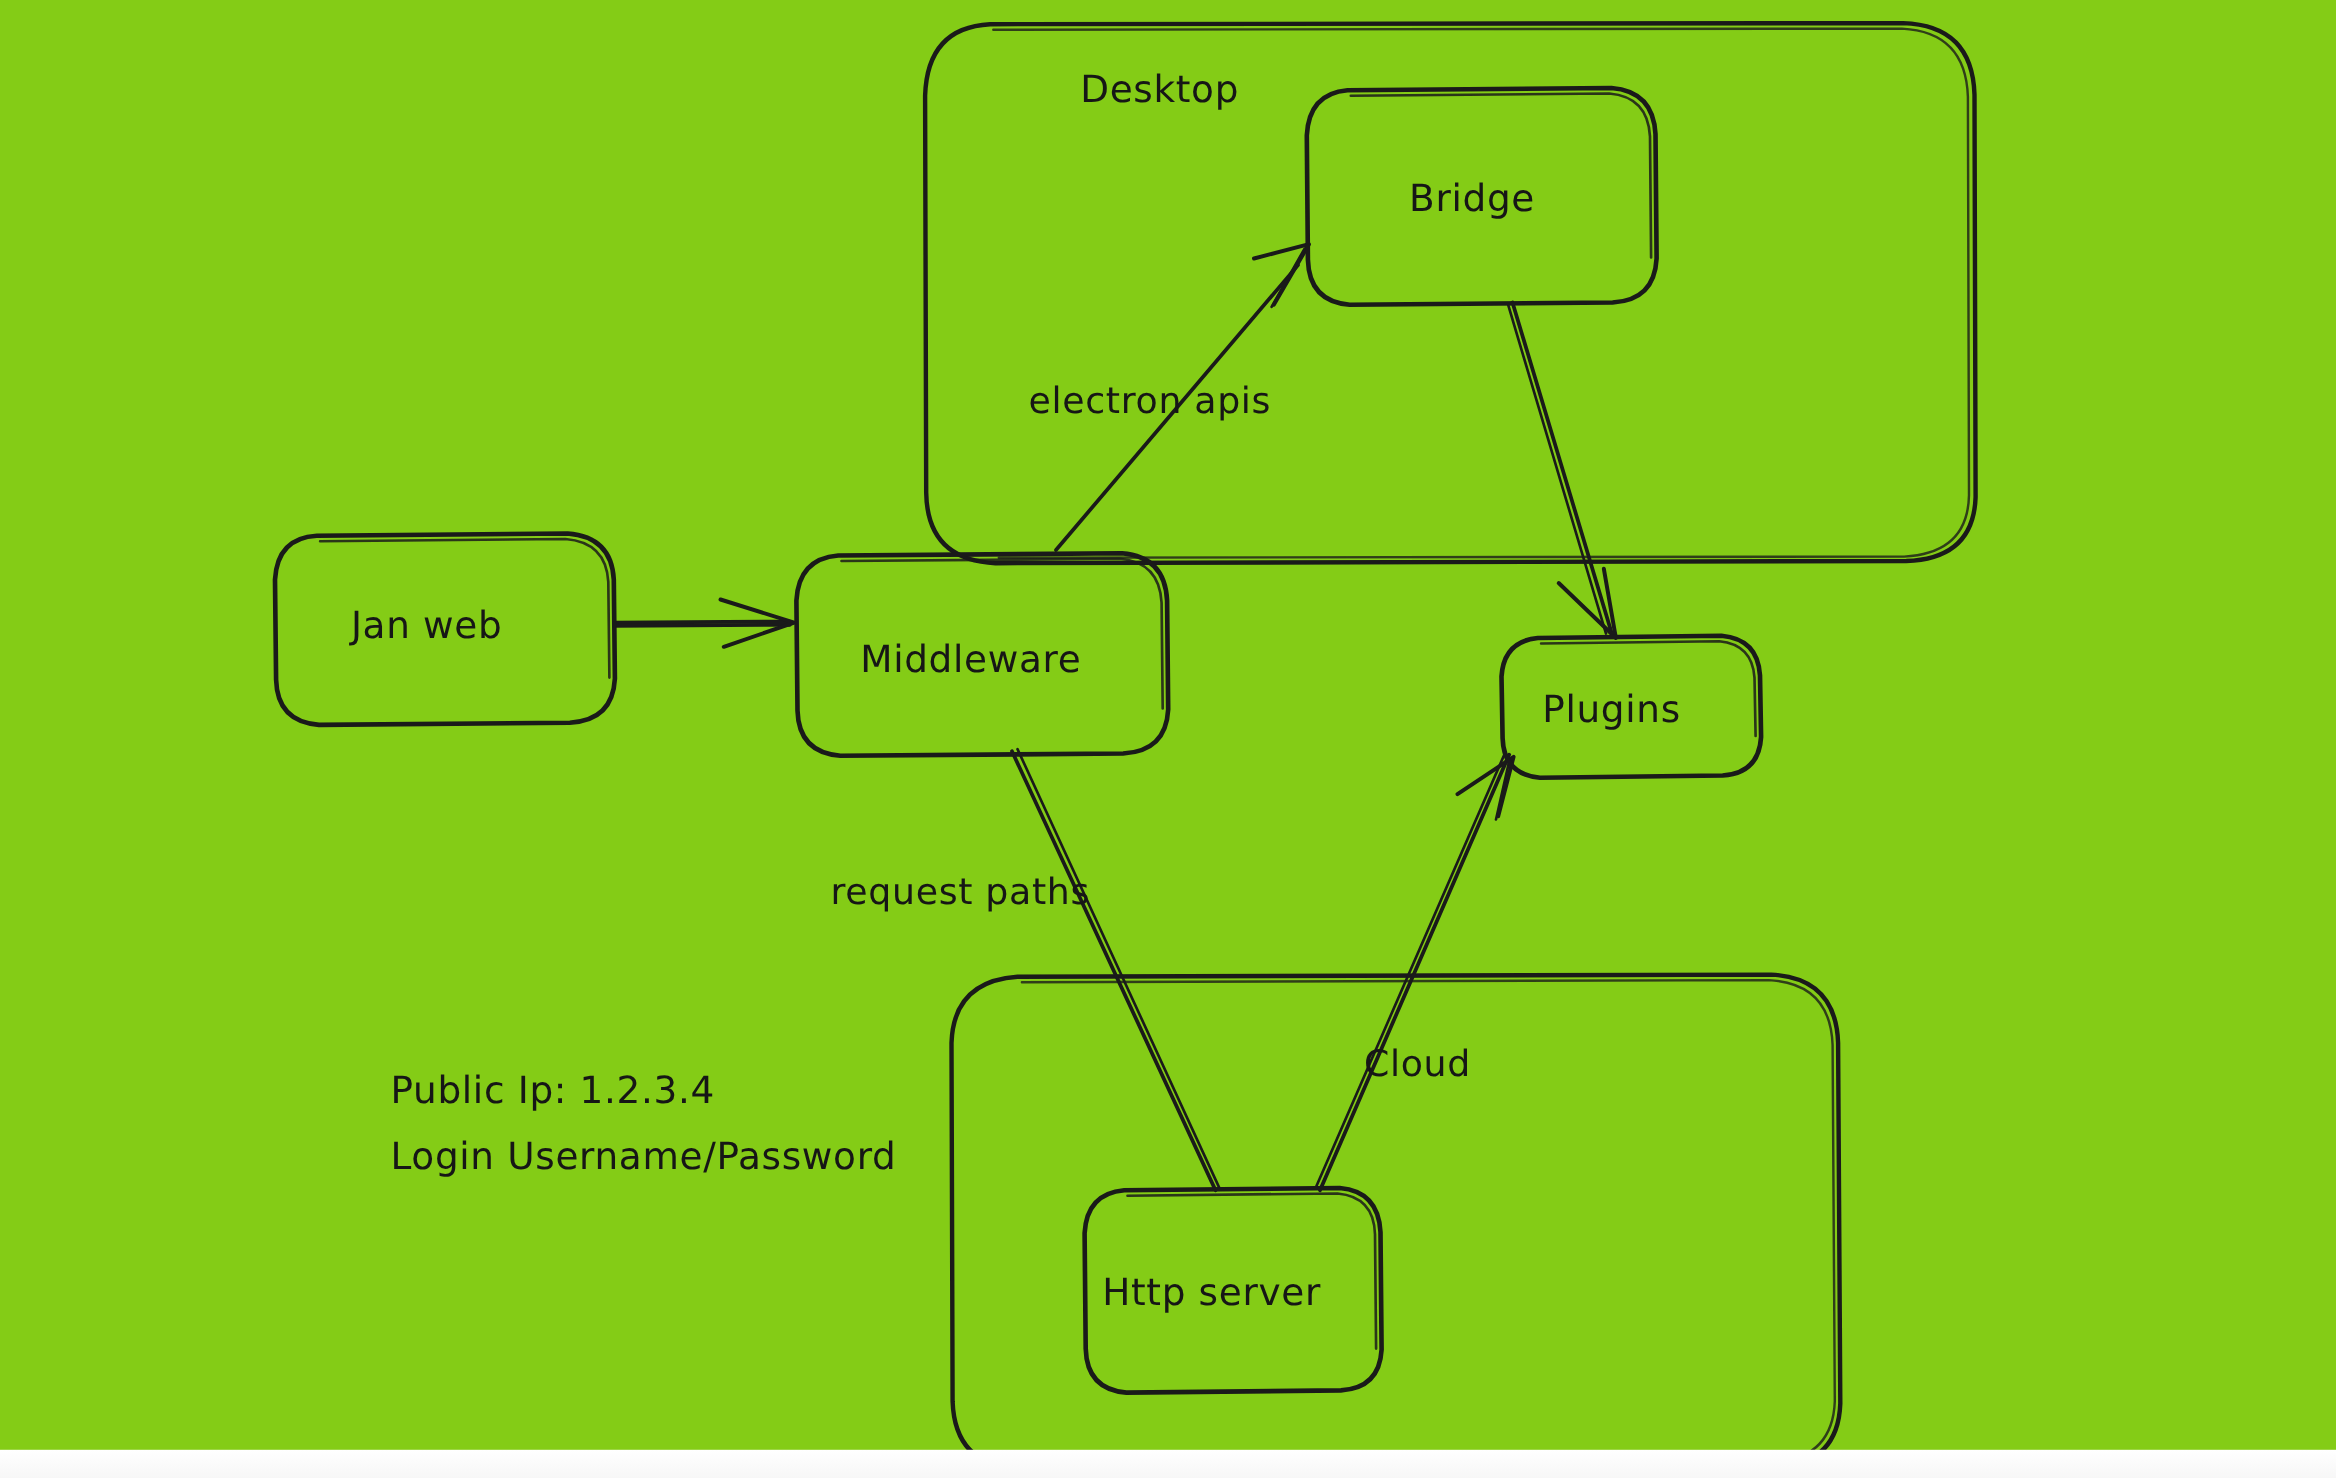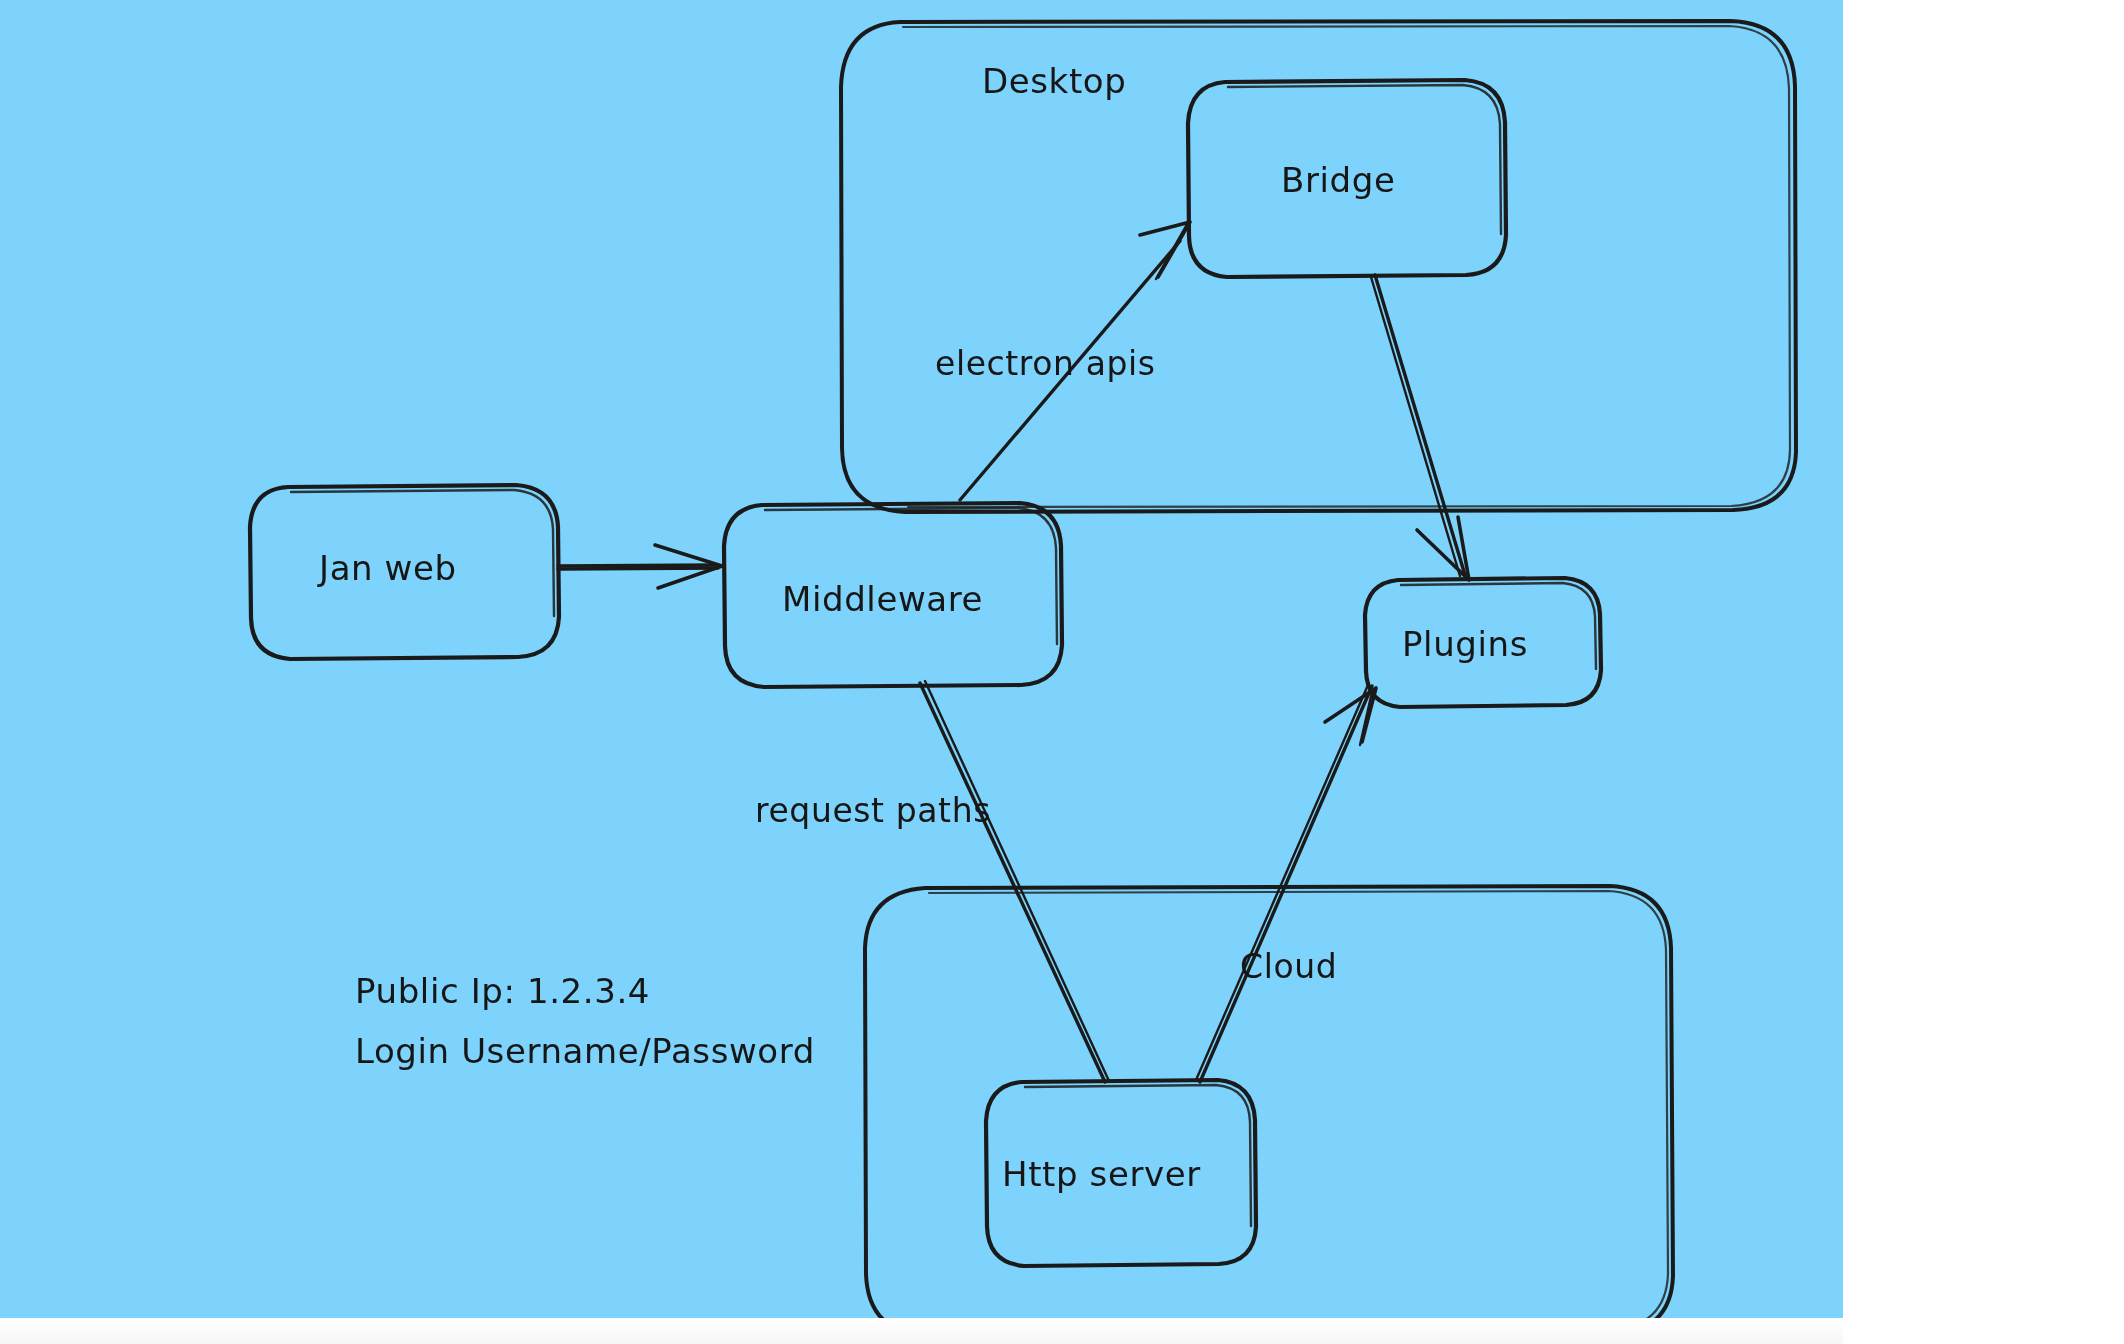--- a/index.html
+++ b/index.html
@@ -3,23 +3,23 @@
 <meta charset="utf-8">
 <title>Architecture Diagram</title>
 <style>
   html, body {
     margin: 0;
     padding: 0;
     background: #ffffff;
   }
   #canvas {
     position: relative;
-    width: 1843px;
+    width: 2124px;
     height: 1344px;
-    background: #7dd3fc;
+    background: #84cc16;
     overflow: hidden;
     font-family: "DejaVu Sans", sans-serif;
   }
   #diagram-svg {
     position: absolute;
     top: 0; left: 0;
     width: 2124px;
     height: 1344px;
   }
   .bottom-band {

